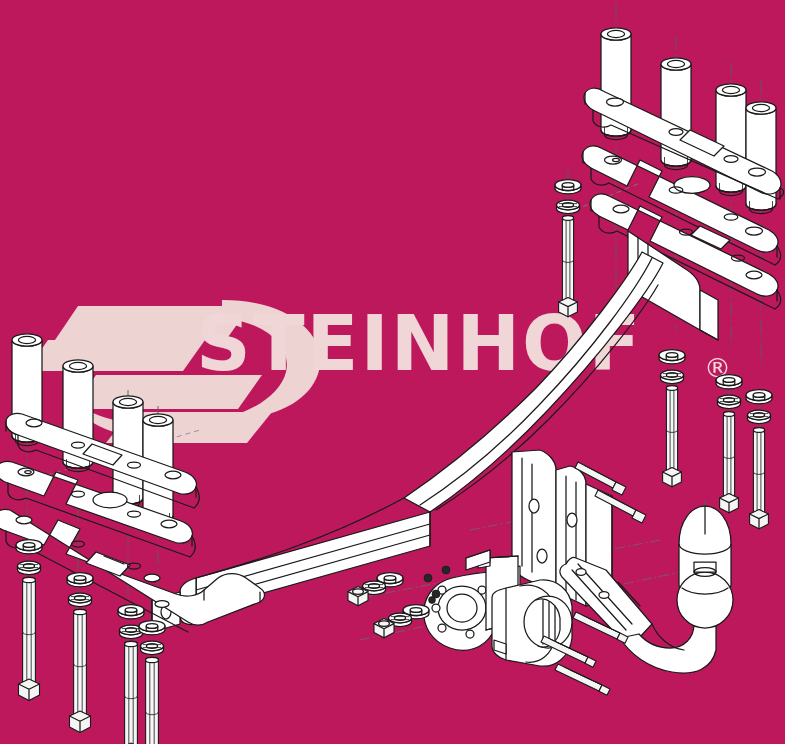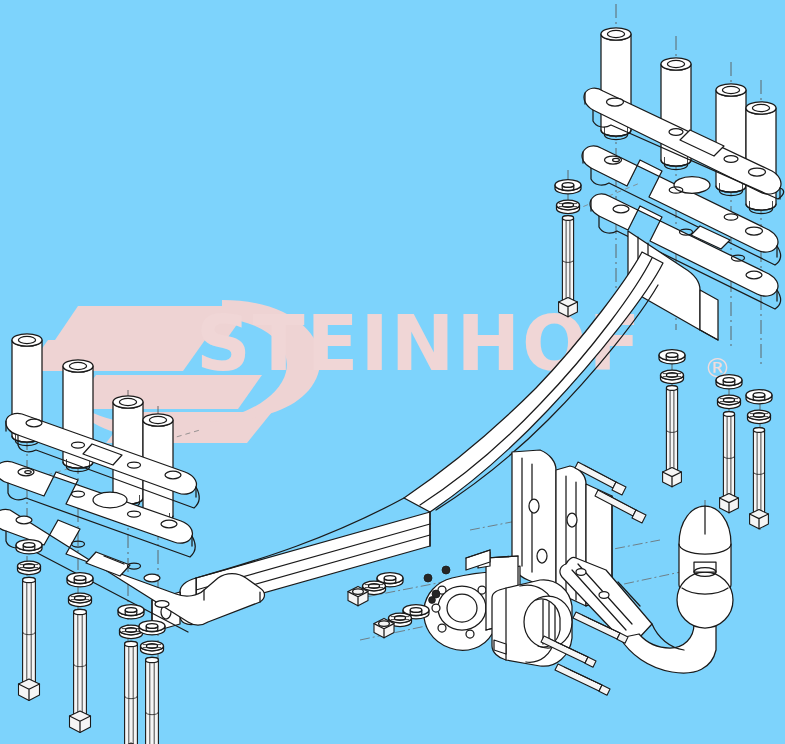--- a/index.html
+++ b/index.html
@@ -1,18 +1,18 @@
 <!DOCTYPE html>
 <html><head>
 <meta charset="utf-8">
 <title>Steinhof Towbar Exploded View</title>
 <style>
   html,body{margin:0;padding:0;background:#ffffff;}
   body{font-family:"Liberation Sans",sans-serif;}
-  #stage{position:relative;width:785px;height:744px;background:#7dd3fc;overflow:hidden;}
+  #stage{position:relative;width:785px;height:744px;background:#be185d;overflow:hidden;}
   #stage svg{position:absolute;left:0;top:0;}
   .wm{position:absolute;left:0;top:0;width:785px;height:744px;pointer-events:none;}
   .wmtext{font-family:"DejaVu Sans",sans-serif;font-weight:bold;letter-spacing:2px;}
 </style>
 </head>
 <body>
 
 <div id="stage">
 
   <svg class="wm" width="785" height="744" viewBox="0 0 785 744">

